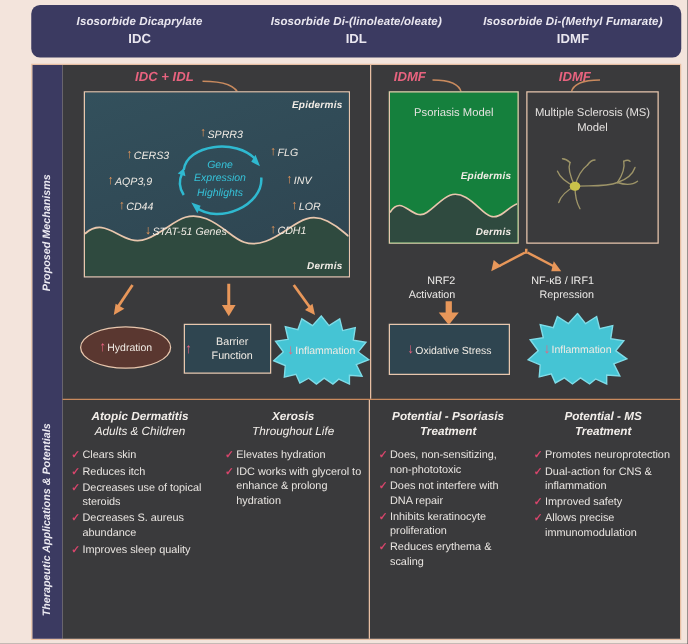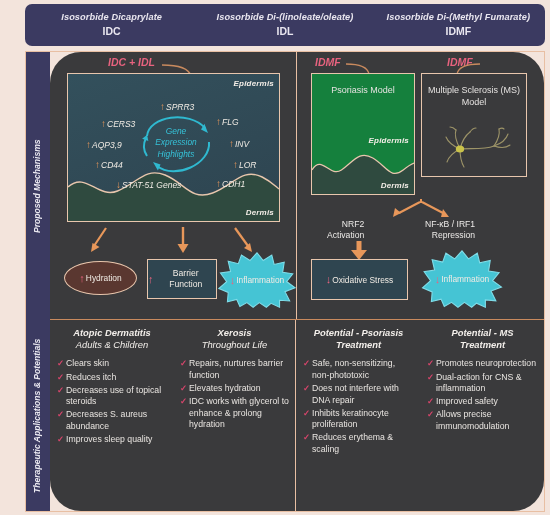--- a/index.html
+++ b/index.html
@@ -74,21 +74,20 @@
   .side-mech { top: 0; height: 268px; }
   .side-ther { top: 268px; height: 191px; }
 
   
   .content {
     flex: 1;
     display: flex;
     flex-direction: column;
     background: #3a3a3c;
     position: relative;
-    border-radius: 31px;
   }
   .row-mech {
     height: 268px;
     display: flex;
     position: relative;
     border-bottom: 1.2px solid #c98a5e;
   }
   .row-ther {
     flex: 1;
     display: flex;
@@ -199,21 +198,21 @@
     display: flex; align-items: center; gap: 1px;
   }
 
   
   .mdl-box {
     position: absolute;
     border: 1.2px solid #e8c6ad;
     overflow: hidden;
   }
   .mdl-pso { left: 14px; top: 21px; width: 104px; height: 122px; background: #15803d; }
-  .mdl-ms  { left: 124px; top: 21px; width: 106px; height: 104px; background: #3a3a3c; }
+  .mdl-ms  { left: 124px; top: 21px; width: 106px; height: 122px; background: #3a3a3c; }
 
   .mdl-title {
     position: absolute;
     left: 0; right: 0; top: 11px;
     text-align: center;
     color: #e5e2e0;
     font-size: 9px;
     line-height: 1.3;
     padding: 0 4px;
   }
@@ -504,33 +503,32 @@
           <li class="bullet">Improves sleep quality</li>
         </ul>
       </div>
 
       <div class="ther-col tc2">
         <div class="ther-head">
           <span>Xerosis</span><br>
           <span class="ther-sub">Throughout Life</span>
         </div>
         <ul class="bullet-list">
-          <li class="bullet">Repairs, nurtures barrier function</li>
           <li class="bullet">Elevates hydration</li>
           <li class="bullet">IDC works with glycerol to enhance &amp; prolong hydration</li>
         </ul>
       </div>
 
       <div class="ther-col tc3">
         <div class="ther-head">
           <span>Potential - Psoriasis</span><br>
           <span>Treatment</span>
         </div>
         <ul class="bullet-list">
-          <li class="bullet">Safe, non-sensitizing, non-phototoxic</li>
+          <li class="bullet">Does, non-sensitizing, non-phototoxic</li>
           <li class="bullet">Does not interfere with DNA repair</li>
           <li class="bullet">Inhibits keratinocyte proliferation</li>
           <li class="bullet">Reduces erythema &amp; scaling</li>
         </ul>
       </div>
 
       <div class="ther-col tc4">
         <div class="ther-head">
           <span>Potential - MS</span><br>
           <span>Treatment</span>

